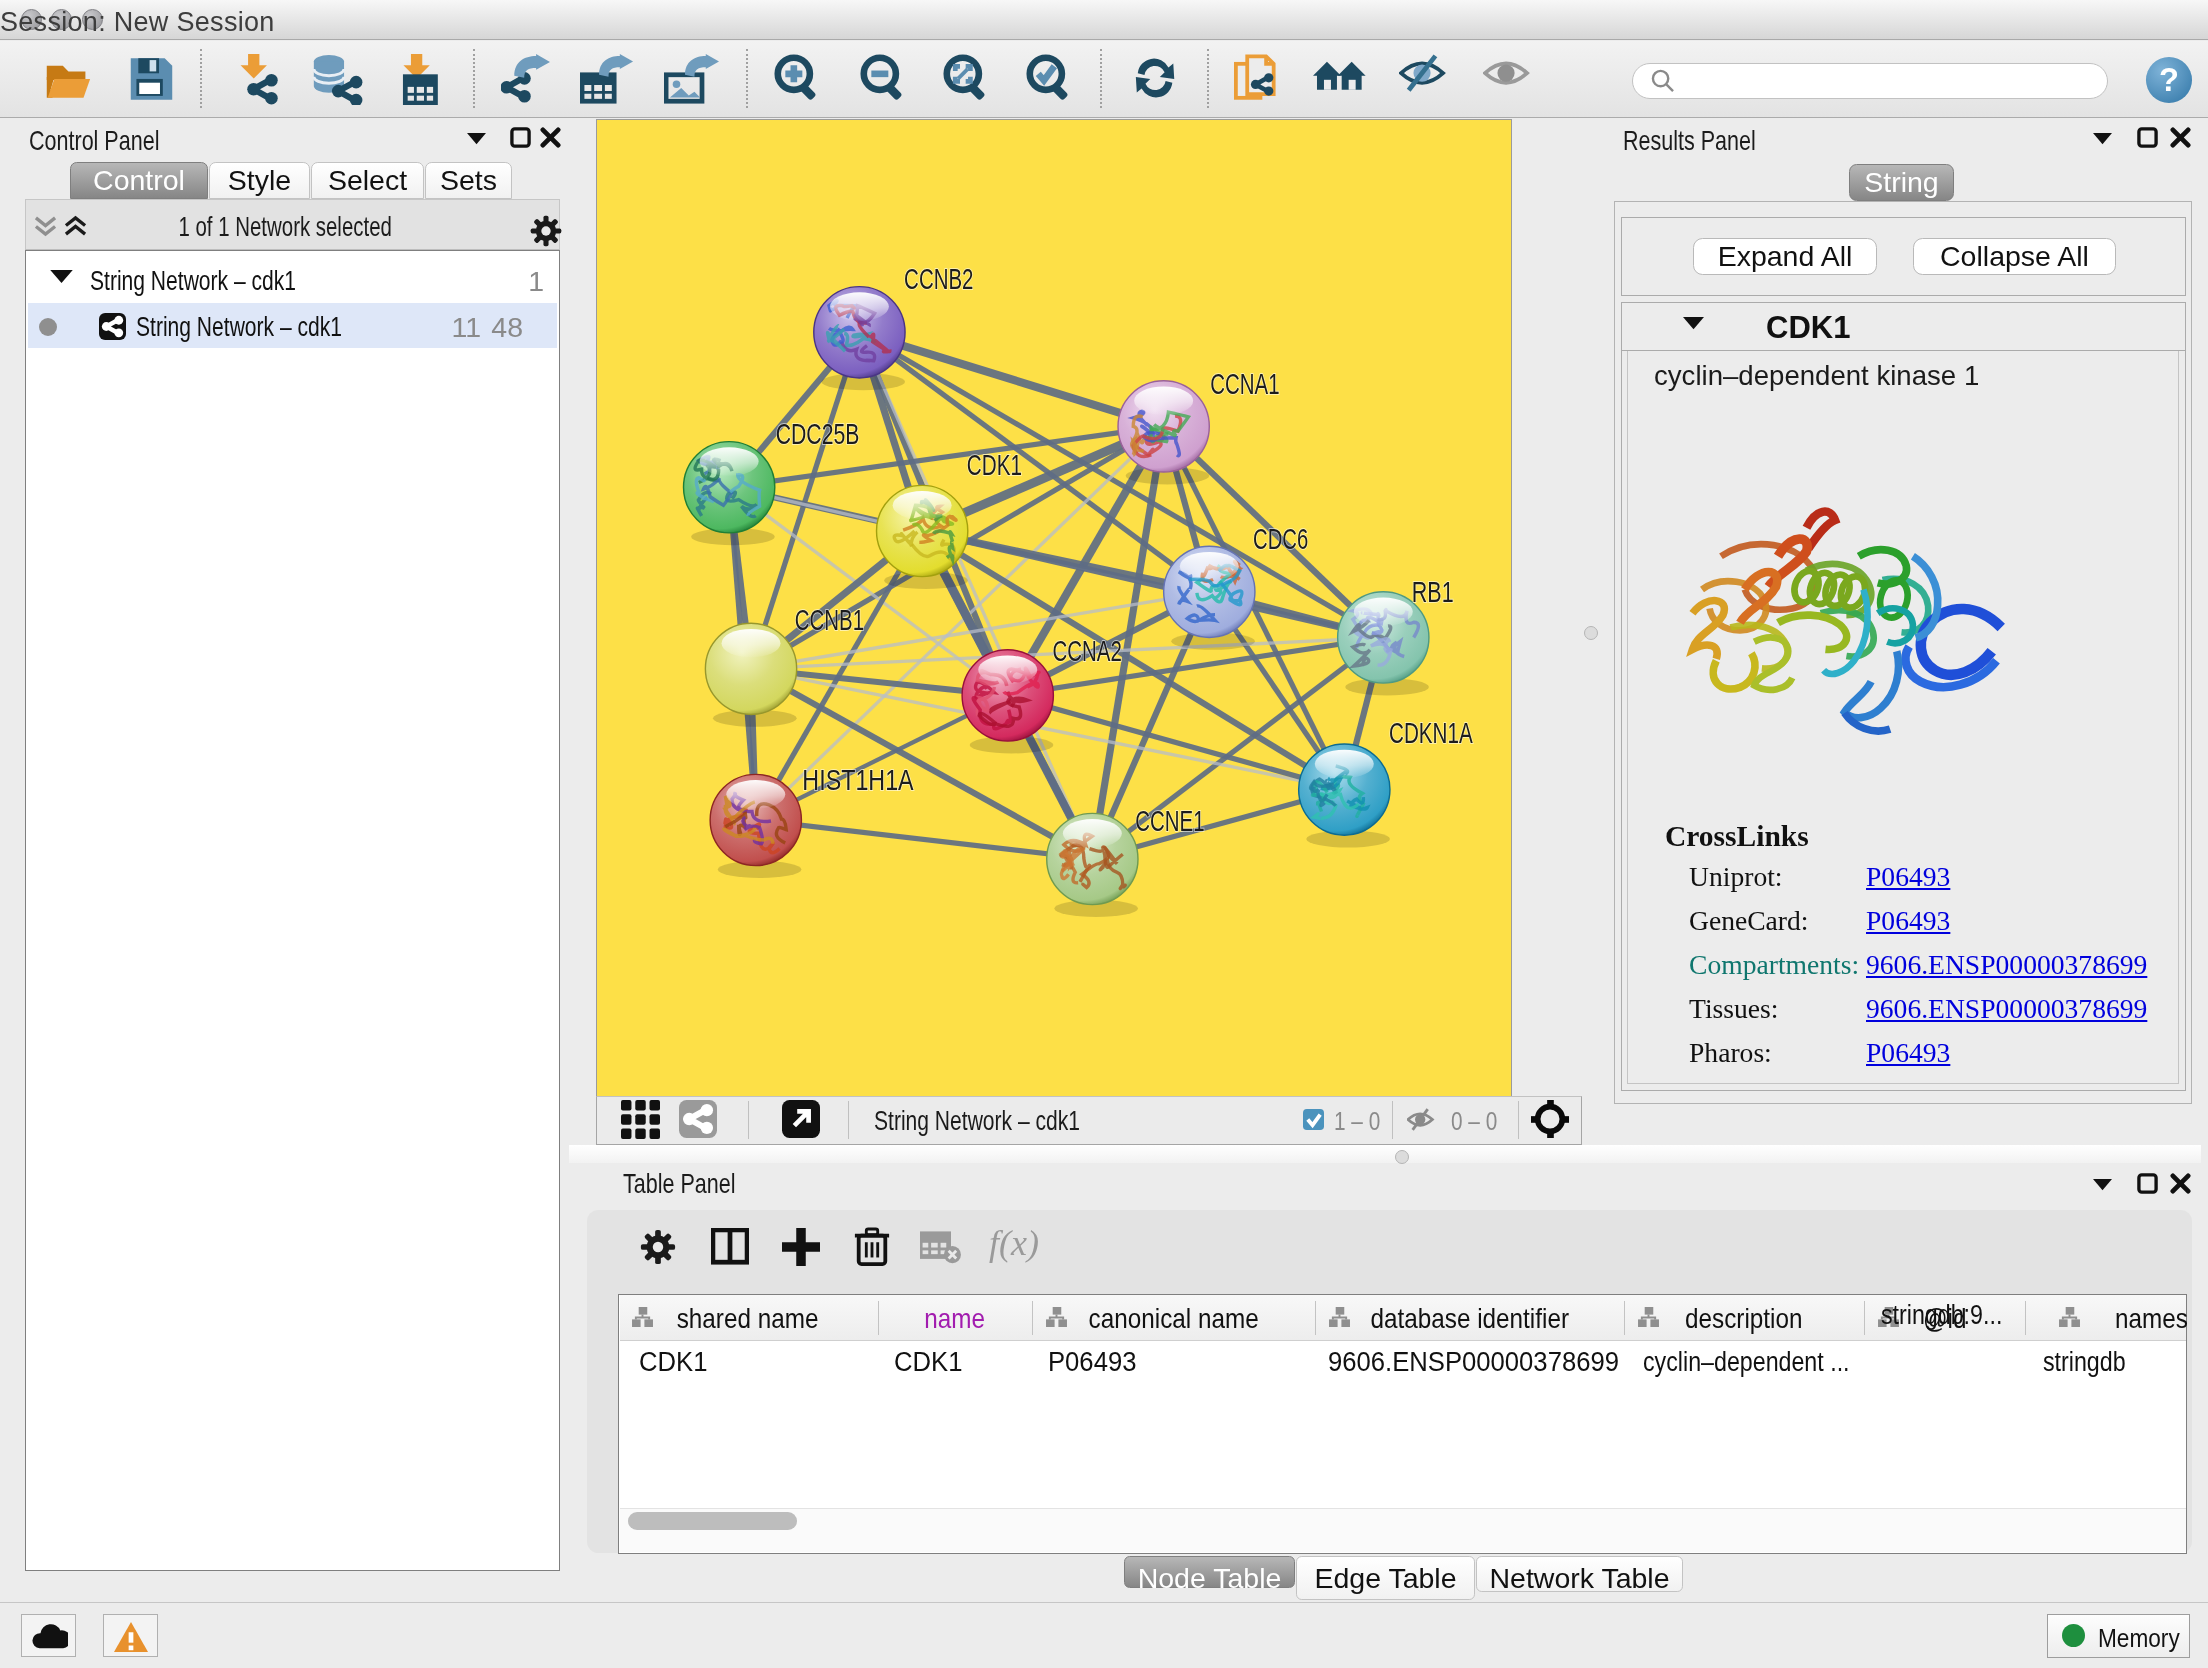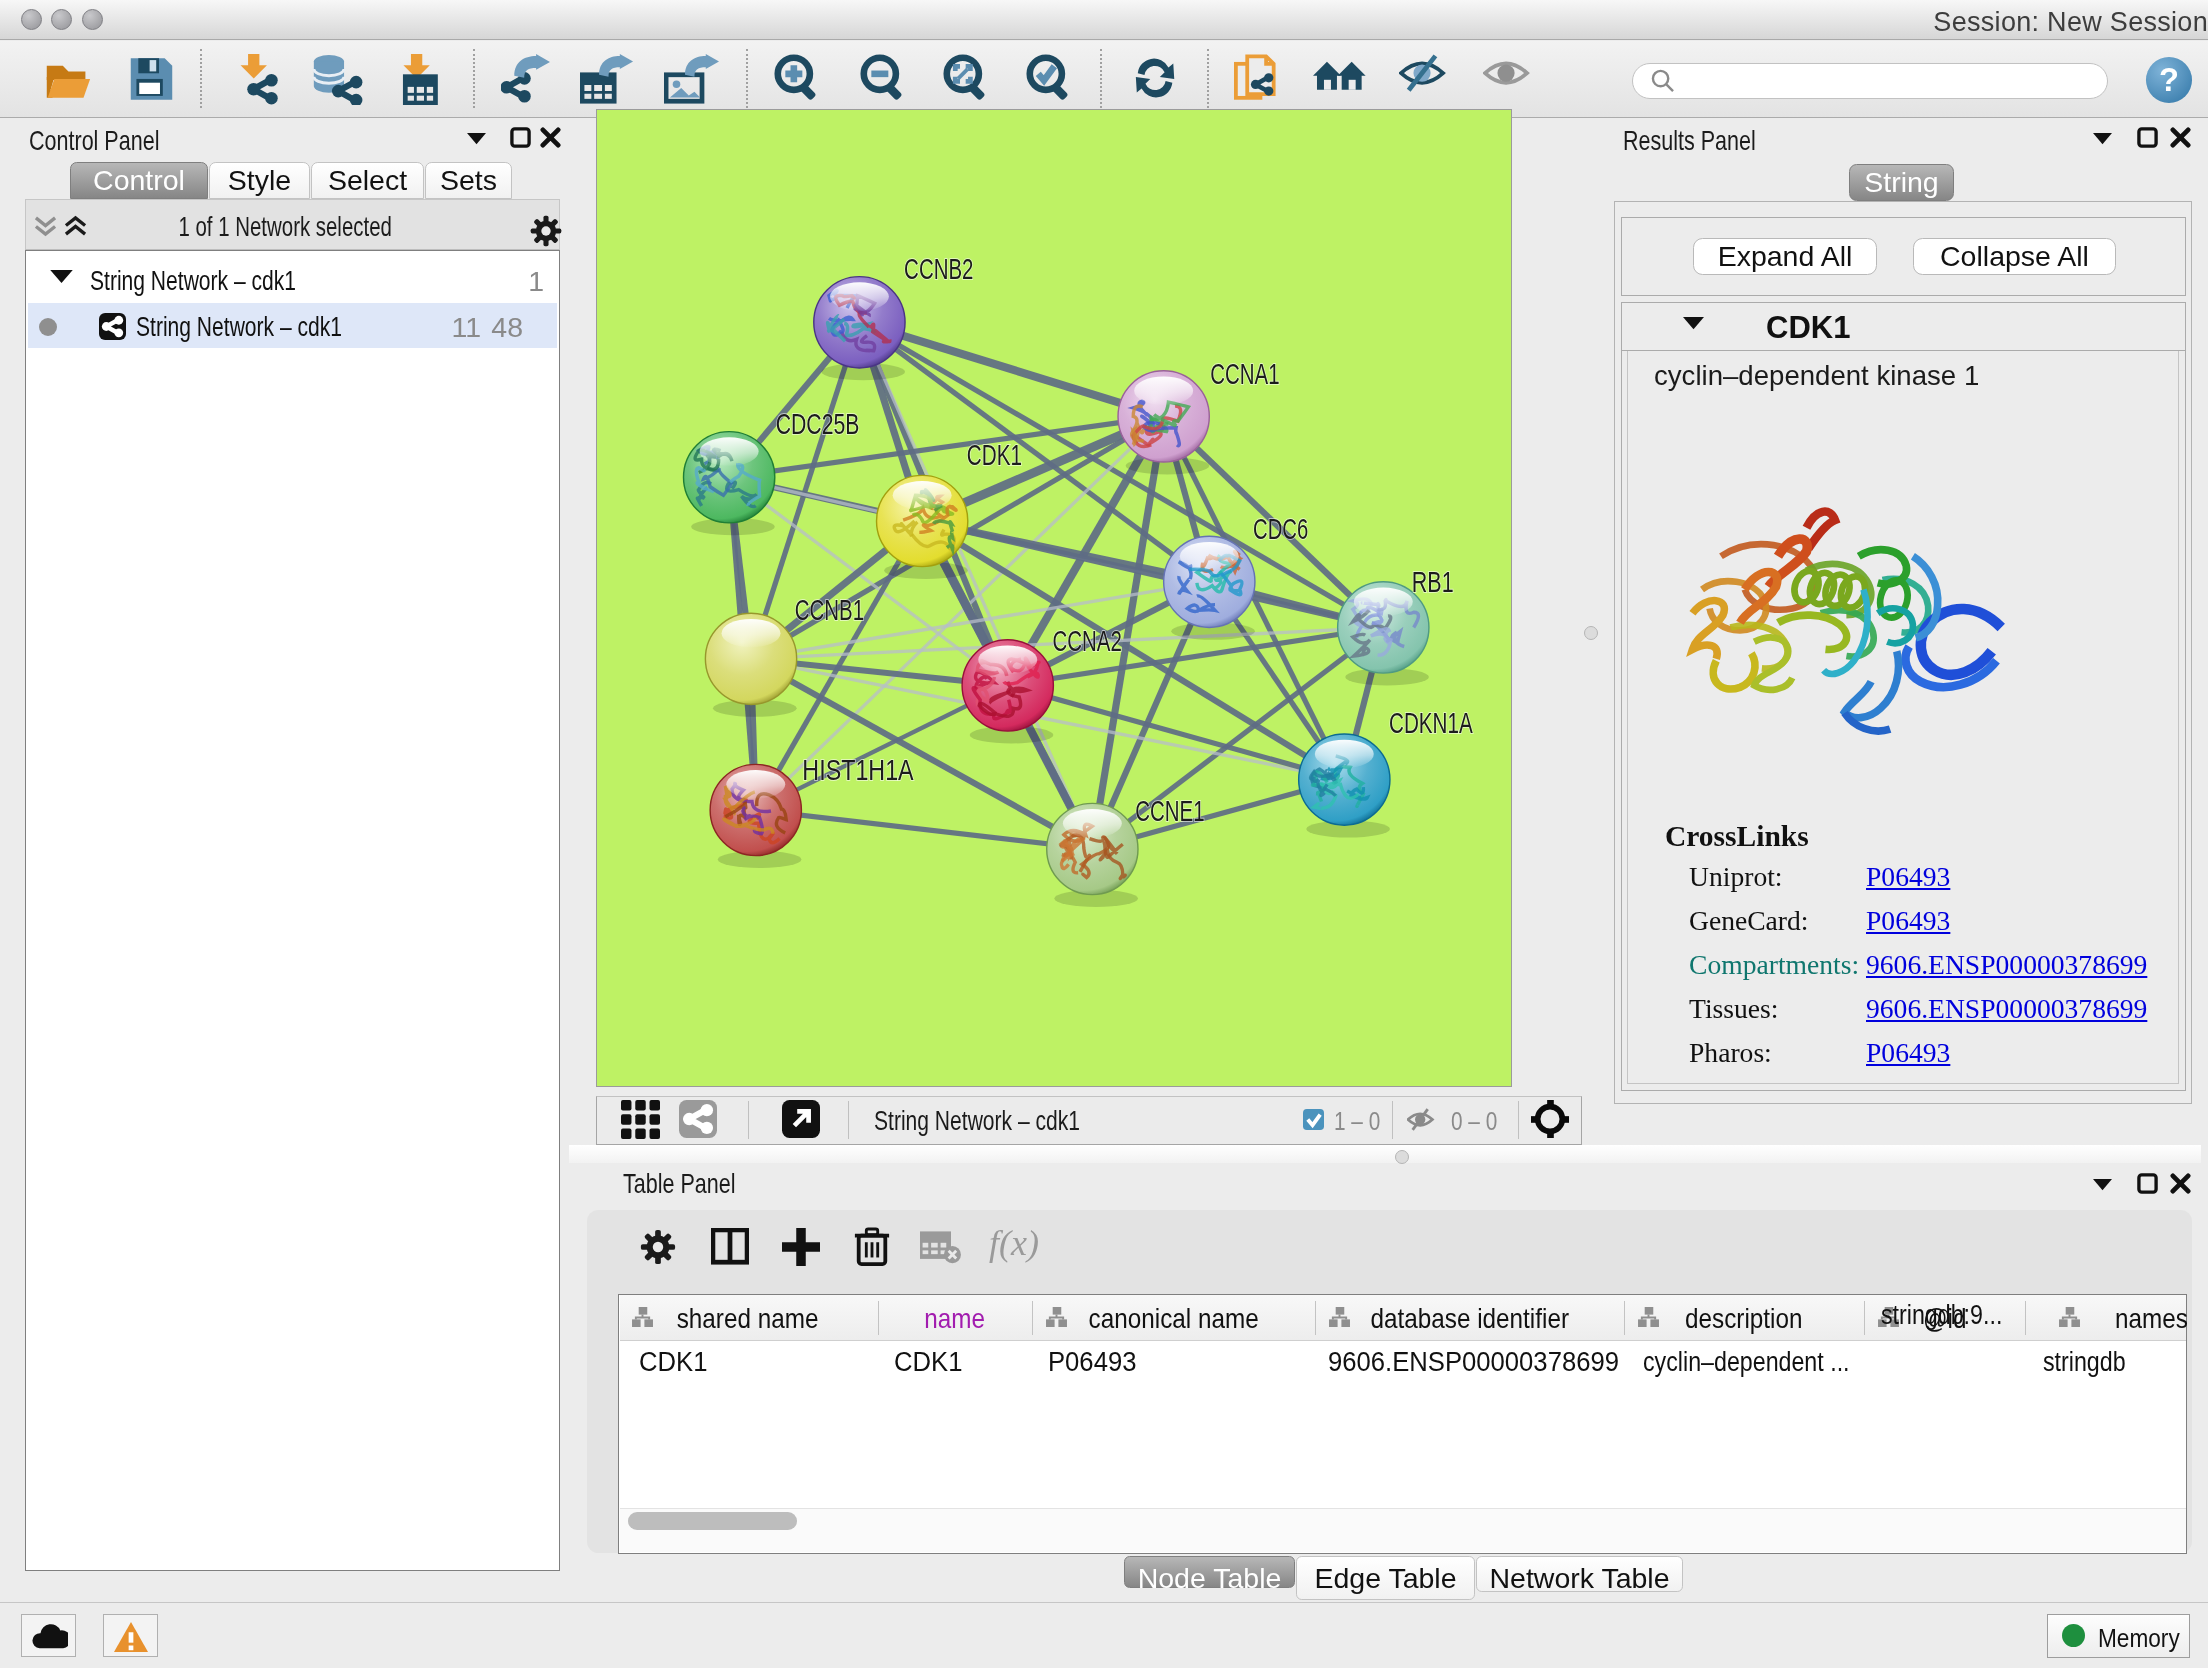--- a/index.html
+++ b/index.html
@@ -1,18 +1,18 @@
 <!DOCTYPE html>
 <html style="font-size:15px"><head><meta charset="utf-8"><style>
 *{margin:0;padding:0;box-sizing:border-box}
 html,body{width:2208px;height:1668px;font-family:"Liberation Sans",sans-serif;background:#ececec;overflow:hidden;position:relative}
 .abs{position:absolute}
 .titlebar{left:0;top:0;width:2208px;height:40px;background:linear-gradient(#f7f7f7,#d6d6d6);border-bottom:1px solid #a9a9a9}
 .light{top:8.6px;width:21px;height:21px;border-radius:50%;background:radial-gradient(circle at 35% 30%,#c9c9cc,#939397);border:1px solid #7e7e83}
-.title{left:0;top:6.7px;width:2208px;text-align:right;font-size:27px;color:#3d3d3d;letter-spacing:0.3px}
+.title{left:0;top:6.7px;width:2208px;text-align:left;font-size:27px;color:#3d3d3d;letter-spacing:0.3px}
 .toolbar{left:0;top:41px;width:2208px;height:77px;background:linear-gradient(#f2f2f2,#e3e3e3);border-bottom:1px solid #ababab}
 .tsep{top:49px;height:59px;width:0;border-left:2.9px dotted #a0a0a0}
 .ticon{top:54px}
 .searchbox{left:1632px;top:63px;width:476px;height:36px;background:#fff;border:1.9px solid #c2c2c2;border-radius:18px}
 .panel-title{font-size:27.6px;color:#1b1b1b}
 .tab{height:37px;font-size:28.5px;text-align:center;border:1px solid #c3c3c3;background:linear-gradient(#ffffff,#f1f1f1);color:#111;line-height:35px;border-radius:6.7px 6.7px 0 0}
 .tab.sel{background:linear-gradient(#b7b7b7,#868686);color:#fff;border-color:#7f7f7f}
 .list-num{color:#8a8a8a;font-size:28.5px}
 .serif{font-family:"Liberation Serif",serif}
 a.link{color:#0000dd;text-decoration:underline}
@@ -222,21 +222,21 @@
       <g transform="translate(7,7) scale(0.93)">
         <path d="M22 4 L4 14 L22 24" stroke="#ffffff" stroke-width="7" fill="none"></path>
         <circle cx="24" cy="4" r="7" fill="#ffffff"></circle>
         <circle cx="4" cy="14" r="7" fill="#ffffff"></circle>
         <circle cx="24" cy="24" r="7" fill="#ffffff"></circle>
       </g>
     </svg></div>
 <div class="abs" style="left:136px;top:312px;font-size:27px;color:#111"><span class="sx" style="transform:scaleX(.78)">String Network – cdk1</span></div>
 <div class="abs list-num" style="left:433px;top:311px;width:48px;text-align:right">11</div>
 <div class="abs list-num" style="left:480px;top:311px;width:43px;text-align:right">48</div>
-<div class="abs" style="left:596px;top:109px;width:916px;height:978px;background:#bef264;border:1px solid #9b9b9b">
+<div class="abs" style="left:596px;top:119px;width:916px;height:978px;background:#fde047;border:1px solid #9b9b9b">
     <svg width="985" height="976" viewBox="0 0 1036 1026" style="position:absolute;left:0;top:0">
       <defs>
         <radialGradient id="gA" cx="40%" cy="32%" r="72%">
           <stop offset="0%" stop-color="#cfc4ec"></stop>
           <stop offset="50%" stop-color="#937ccb"></stop>
           <stop offset="88%" stop-color="#7b5fc0"></stop>
           <stop offset="100%" stop-color="#4a3585"></stop>
         </radialGradient>
         <radialGradient id="gB" cx="40%" cy="32%" r="72%">
           <stop offset="0%" stop-color="#f0def0"></stop>

